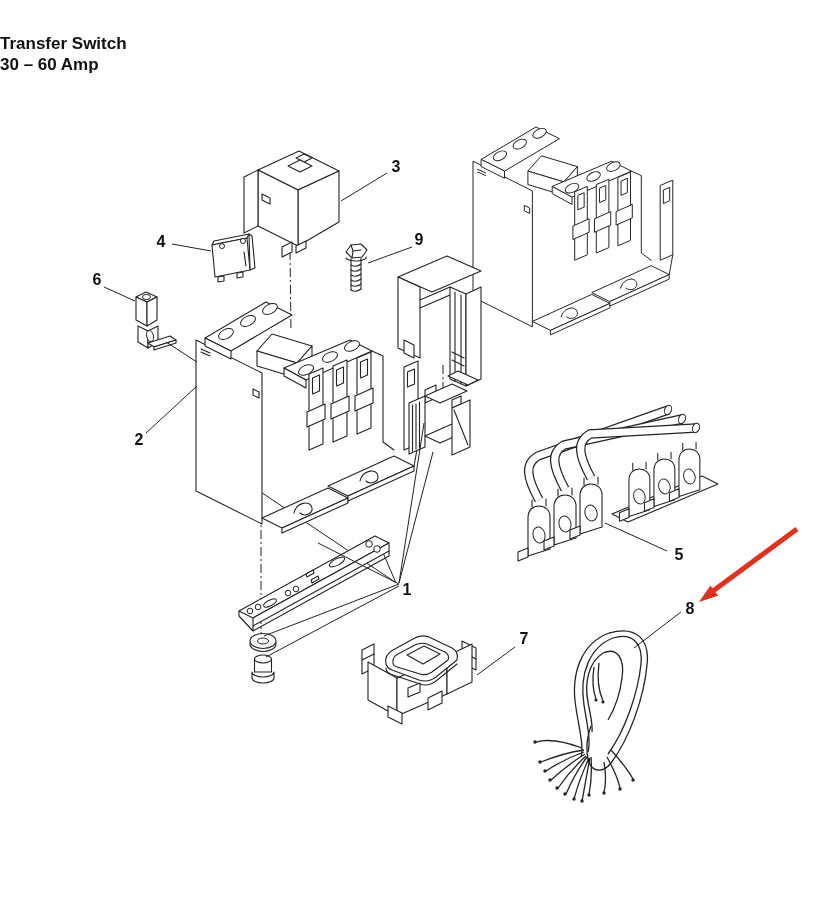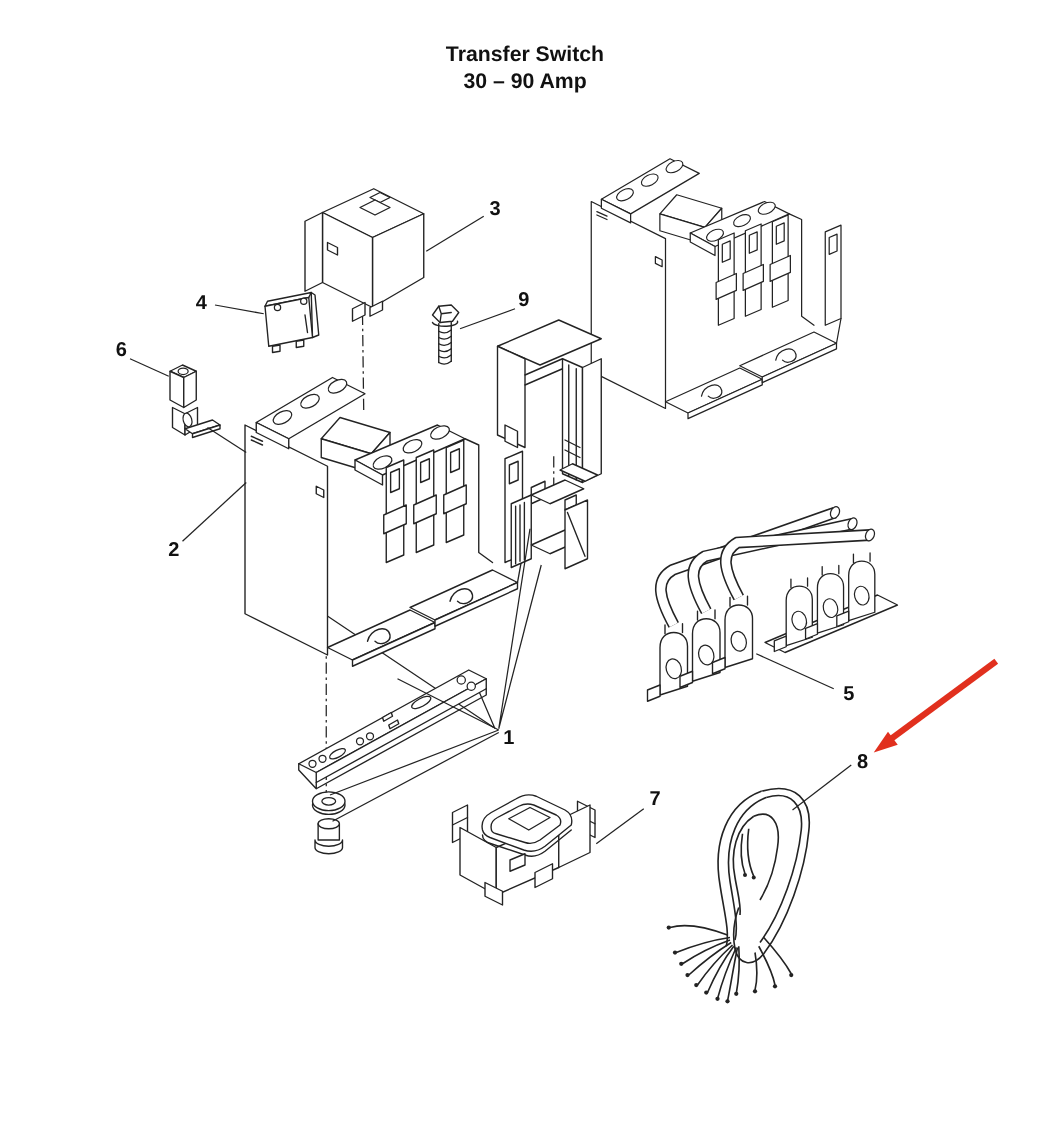--- a/index.html
+++ b/index.html
@@ -1,39 +1,39 @@
 <!DOCTYPE html>
 <html><head>
 <meta charset="utf-8">
 <style>
   html,body{margin:0;padding:0;background:#fff;}
   .canvas{position:relative;width:840px;height:900px;background:#fff;overflow:hidden;
           font-family:"Liberation Sans",sans-serif;}
-  .title{position:absolute;top:33px;left:0;width:840px;text-align:center;
+  .title{position:absolute;top:33px;left:0;width:840px;text-align:left;
          font-size:17px;font-weight:bold;color:#111;line-height:21px;}
   svg{position:absolute;left:0;top:0;}
   .ln{fill:none;stroke:#232323;stroke-width:1.1;stroke-linejoin:round;stroke-linecap:round;}
   .face{fill:#ffffff;stroke:#232323;stroke-width:1.1;stroke-linejoin:round;}
   .hole{fill:#ffffff;stroke:#232323;stroke-width:1;}
   .ldr{fill:none;stroke:#232323;stroke-width:1;}
   .dd{fill:none;stroke:#232323;stroke-width:1;stroke-dasharray:9 3 2 3;}
   .tube-o{fill:none;stroke:#232323;stroke-width:9.5;}
   .tube-i{fill:none;stroke:#ffffff;stroke-width:7;}
   .wire{fill:none;stroke:#232323;stroke-width:1.3;}
   .dot{fill:#232323;stroke:none;}
   .callout{font:700 16px "Liberation Sans",sans-serif;fill:#111;text-anchor:middle;}
 </style>
 </head>
 <body>
 
 <div class="canvas">
 
   <div class="title">
     <div>Transfer Switch</div>
-    <div>30 – 90 Amp</div>
+    <div>30 – 60 Amp</div>
   </div>
 
   <svg width="840" height="900" viewBox="0 0 840 900">
     <defs>
       <g id="contactor-shape">
 
         <path class="face" d="M0,48 L66,81 L66,232 L0,199 Z"></path>
         <path class="ln" d="M5,57 L14,61 M5,60 L14,64"></path>
         <path class="face" d="M57,97 L63,100 L63,106 L57,103 Z"></path>
 

